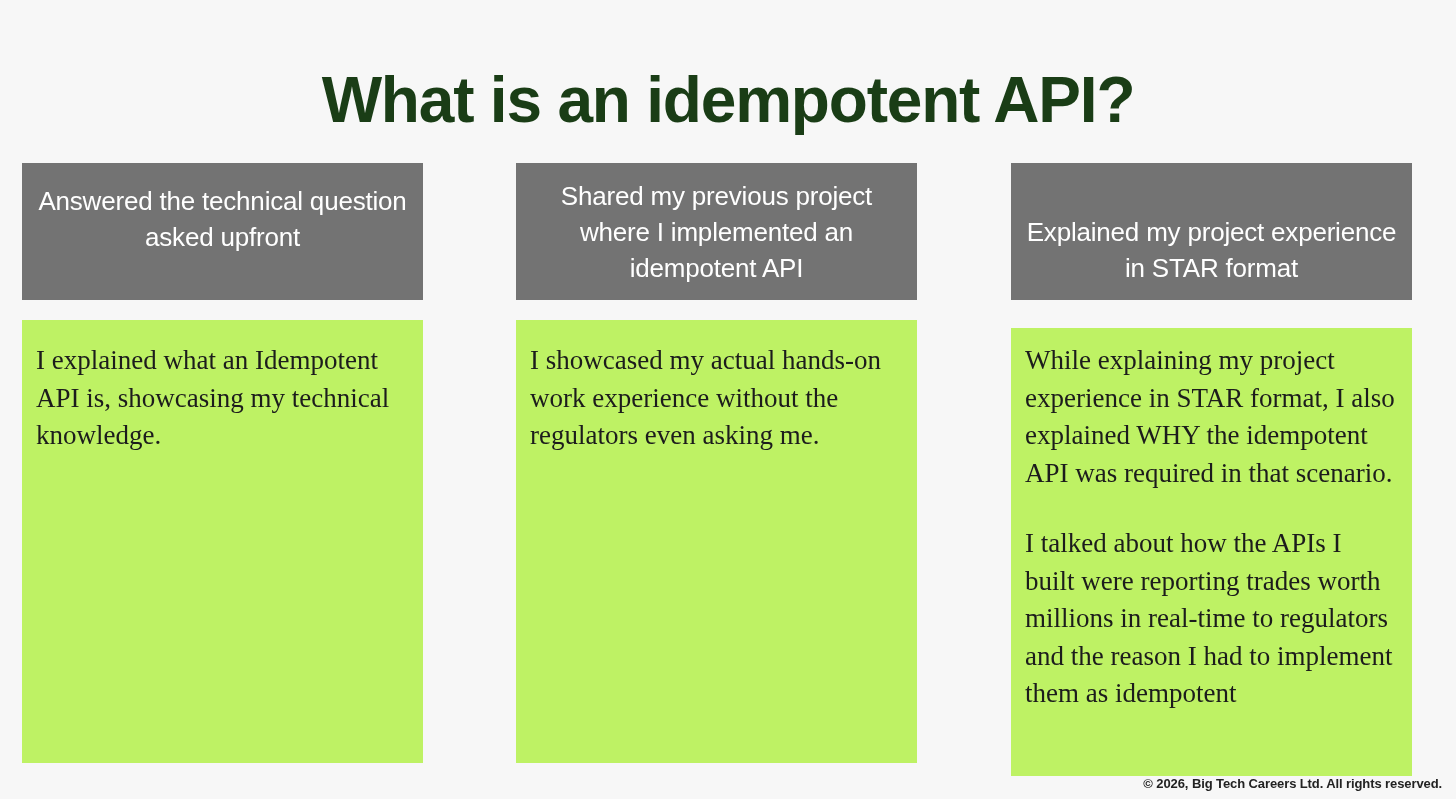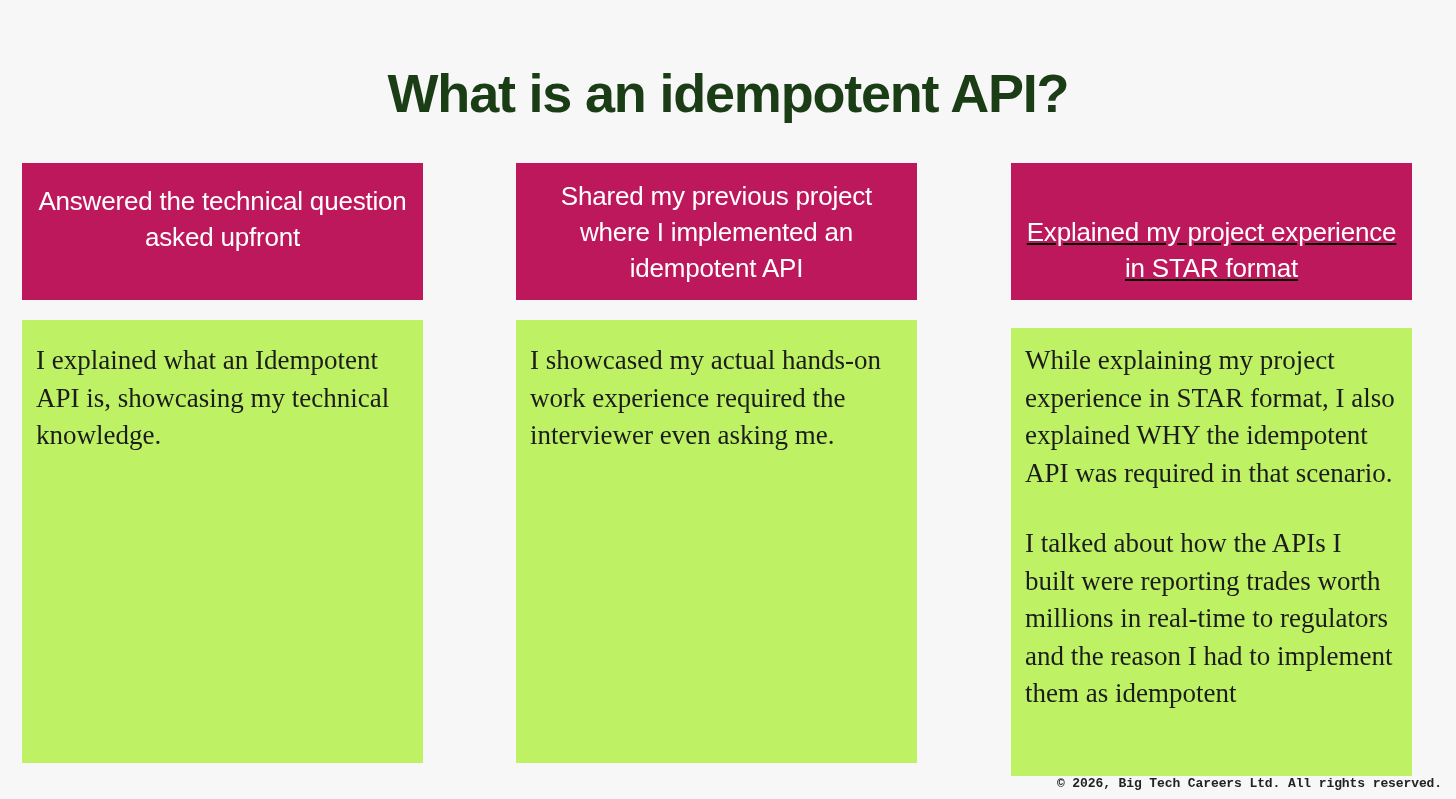--- a/index.html
+++ b/index.html
@@ -23,42 +23,42 @@
   }
 
   
   #slide-title {
     position: absolute;
     left: 0;
     top: 19px;
     width: 1456px;
     text-align: center;
     font-family: "Liberation Sans", sans-serif;
-    font-size: 54px;
+    font-size: 64px;
     font-weight: bold;
     line-height: 76px;
     letter-spacing: -1.2px;
     color: #1a3d16;
     white-space: nowrap;
   }
 
   
   .column {
     position: absolute;
     top: 163px;
   }
   #column-1 { left: 22px;   width: 401px; }
   #column-2 { left: 516px;  width: 401px; }
-  #column-3 { left: 1011px; width: 401px; text-decoration: underline; }
+  #column-3 { left: 1011px; width: 401px; }
 
   .col-header {
     box-sizing: border-box;
     width: 100%;
     height: 137px;
-    background: #be185d;
+    background: #737373;
     color: #ffffff;
     font-family: "Liberation Sans", sans-serif;
     font-size: 26px;
     font-weight: normal;
     line-height: 36px;
     letter-spacing: -0.2px;
     text-align: center;
     display: flex;
     align-items: center;
     justify-content: center;
@@ -98,21 +98,21 @@
   }
   .col-body p + p {
     margin-top: 33px;
   }
 
   
   #footer-copyright {
     position: absolute;
     right: 14px;
     bottom: 8px;
-    font-family: Liberation Mono, monospace;
+    font-family: Liberation Sans, sans-serif;
     font-size: 13px;
     font-weight: bold;
     letter-spacing: -0.1px;
     color: #222222;
     white-space: nowrap;
   }
 </style>
 </head>
 <body>
 
@@ -127,21 +127,21 @@
     <div class="col-body">
       <p>I explained what an Idempotent API is, showcasing my technical knowledge.</p>
     </div>
   </div>
 
   <div class="column" id="column-2">
     <div class="col-header lines-3">
       <span class="hdr-text">Shared my previous project where I implemented an idempotent API</span>
     </div>
     <div class="col-body">
-      <p>I showcased my actual hands-on work experience required the interviewer even asking me.</p>
+      <p>I showcased my actual hands-on work experience without the regulators even asking me.</p>
     </div>
   </div>
 
   <div class="column" id="column-3">
     <div class="col-header lines-3">
       <span class="hdr-text">Explained my project experience in STAR format</span>
     </div>
     <div class="col-body">
       <p>While explaining my project experience in STAR format, I also explained WHY the idempotent API was required in that scenario.</p>
       <p>I talked about how the APIs I built were reporting trades worth millions in real-time to regulators and the reason I had to implement them as idempotent</p>

